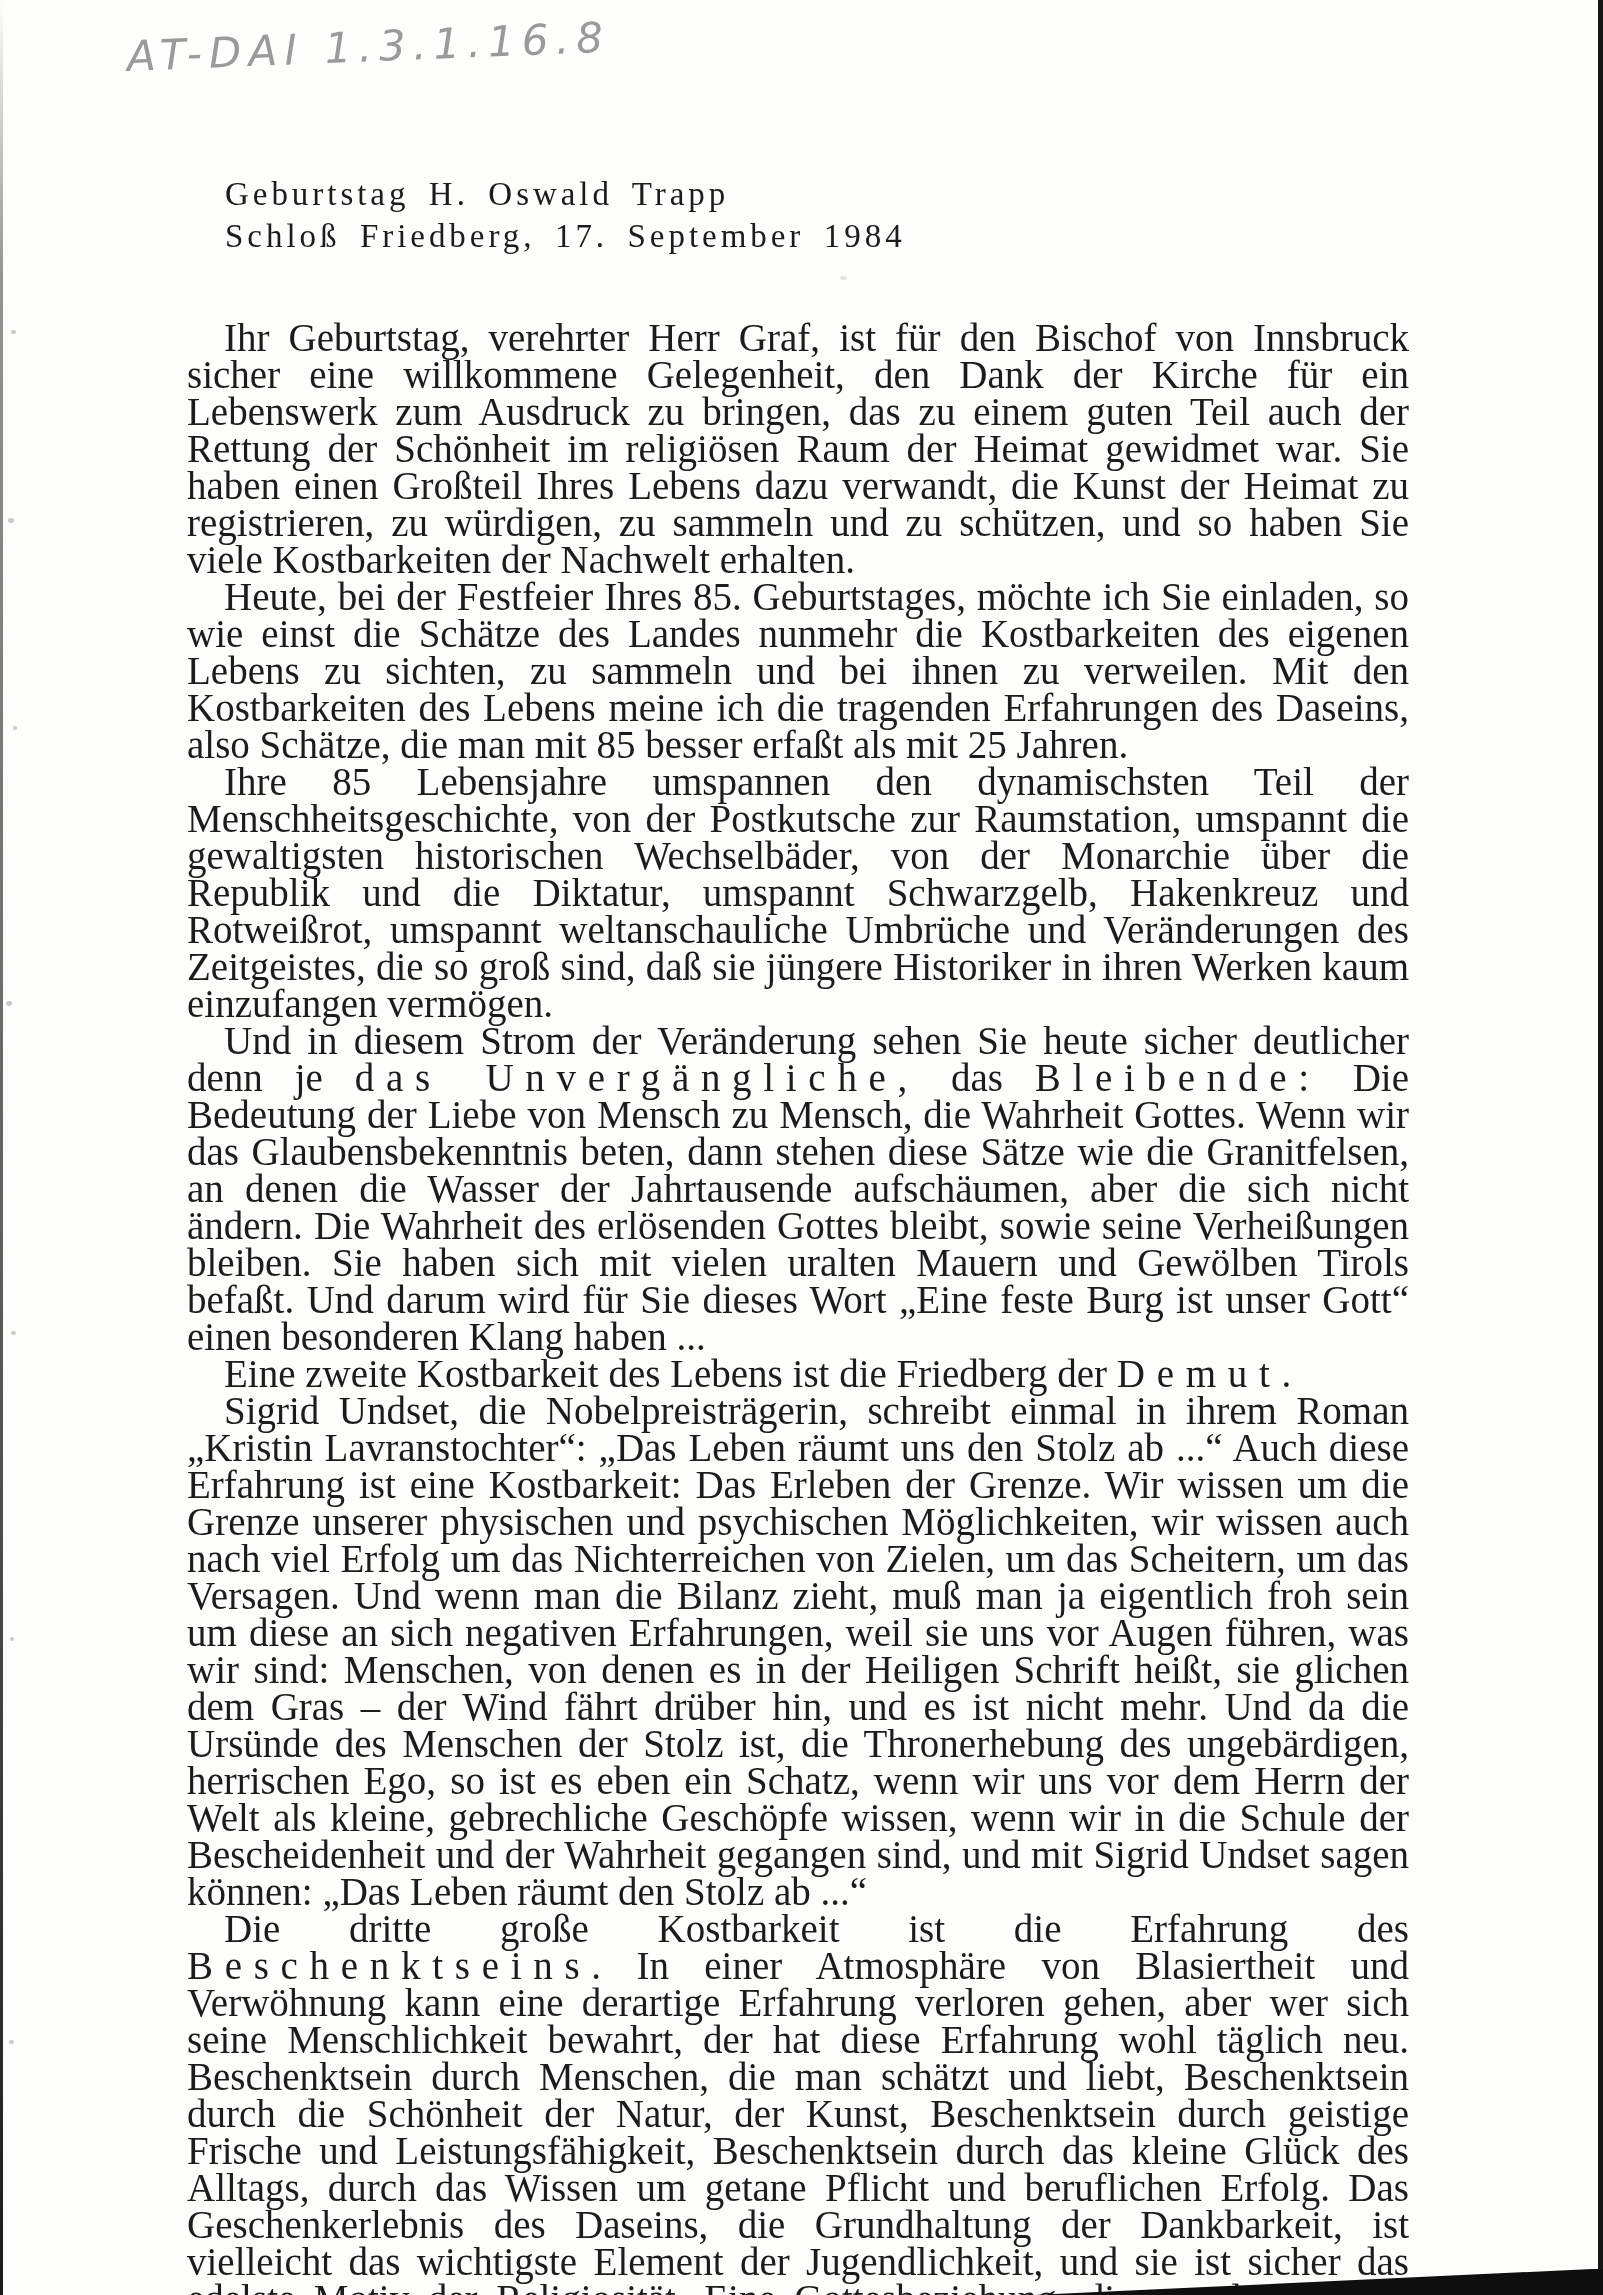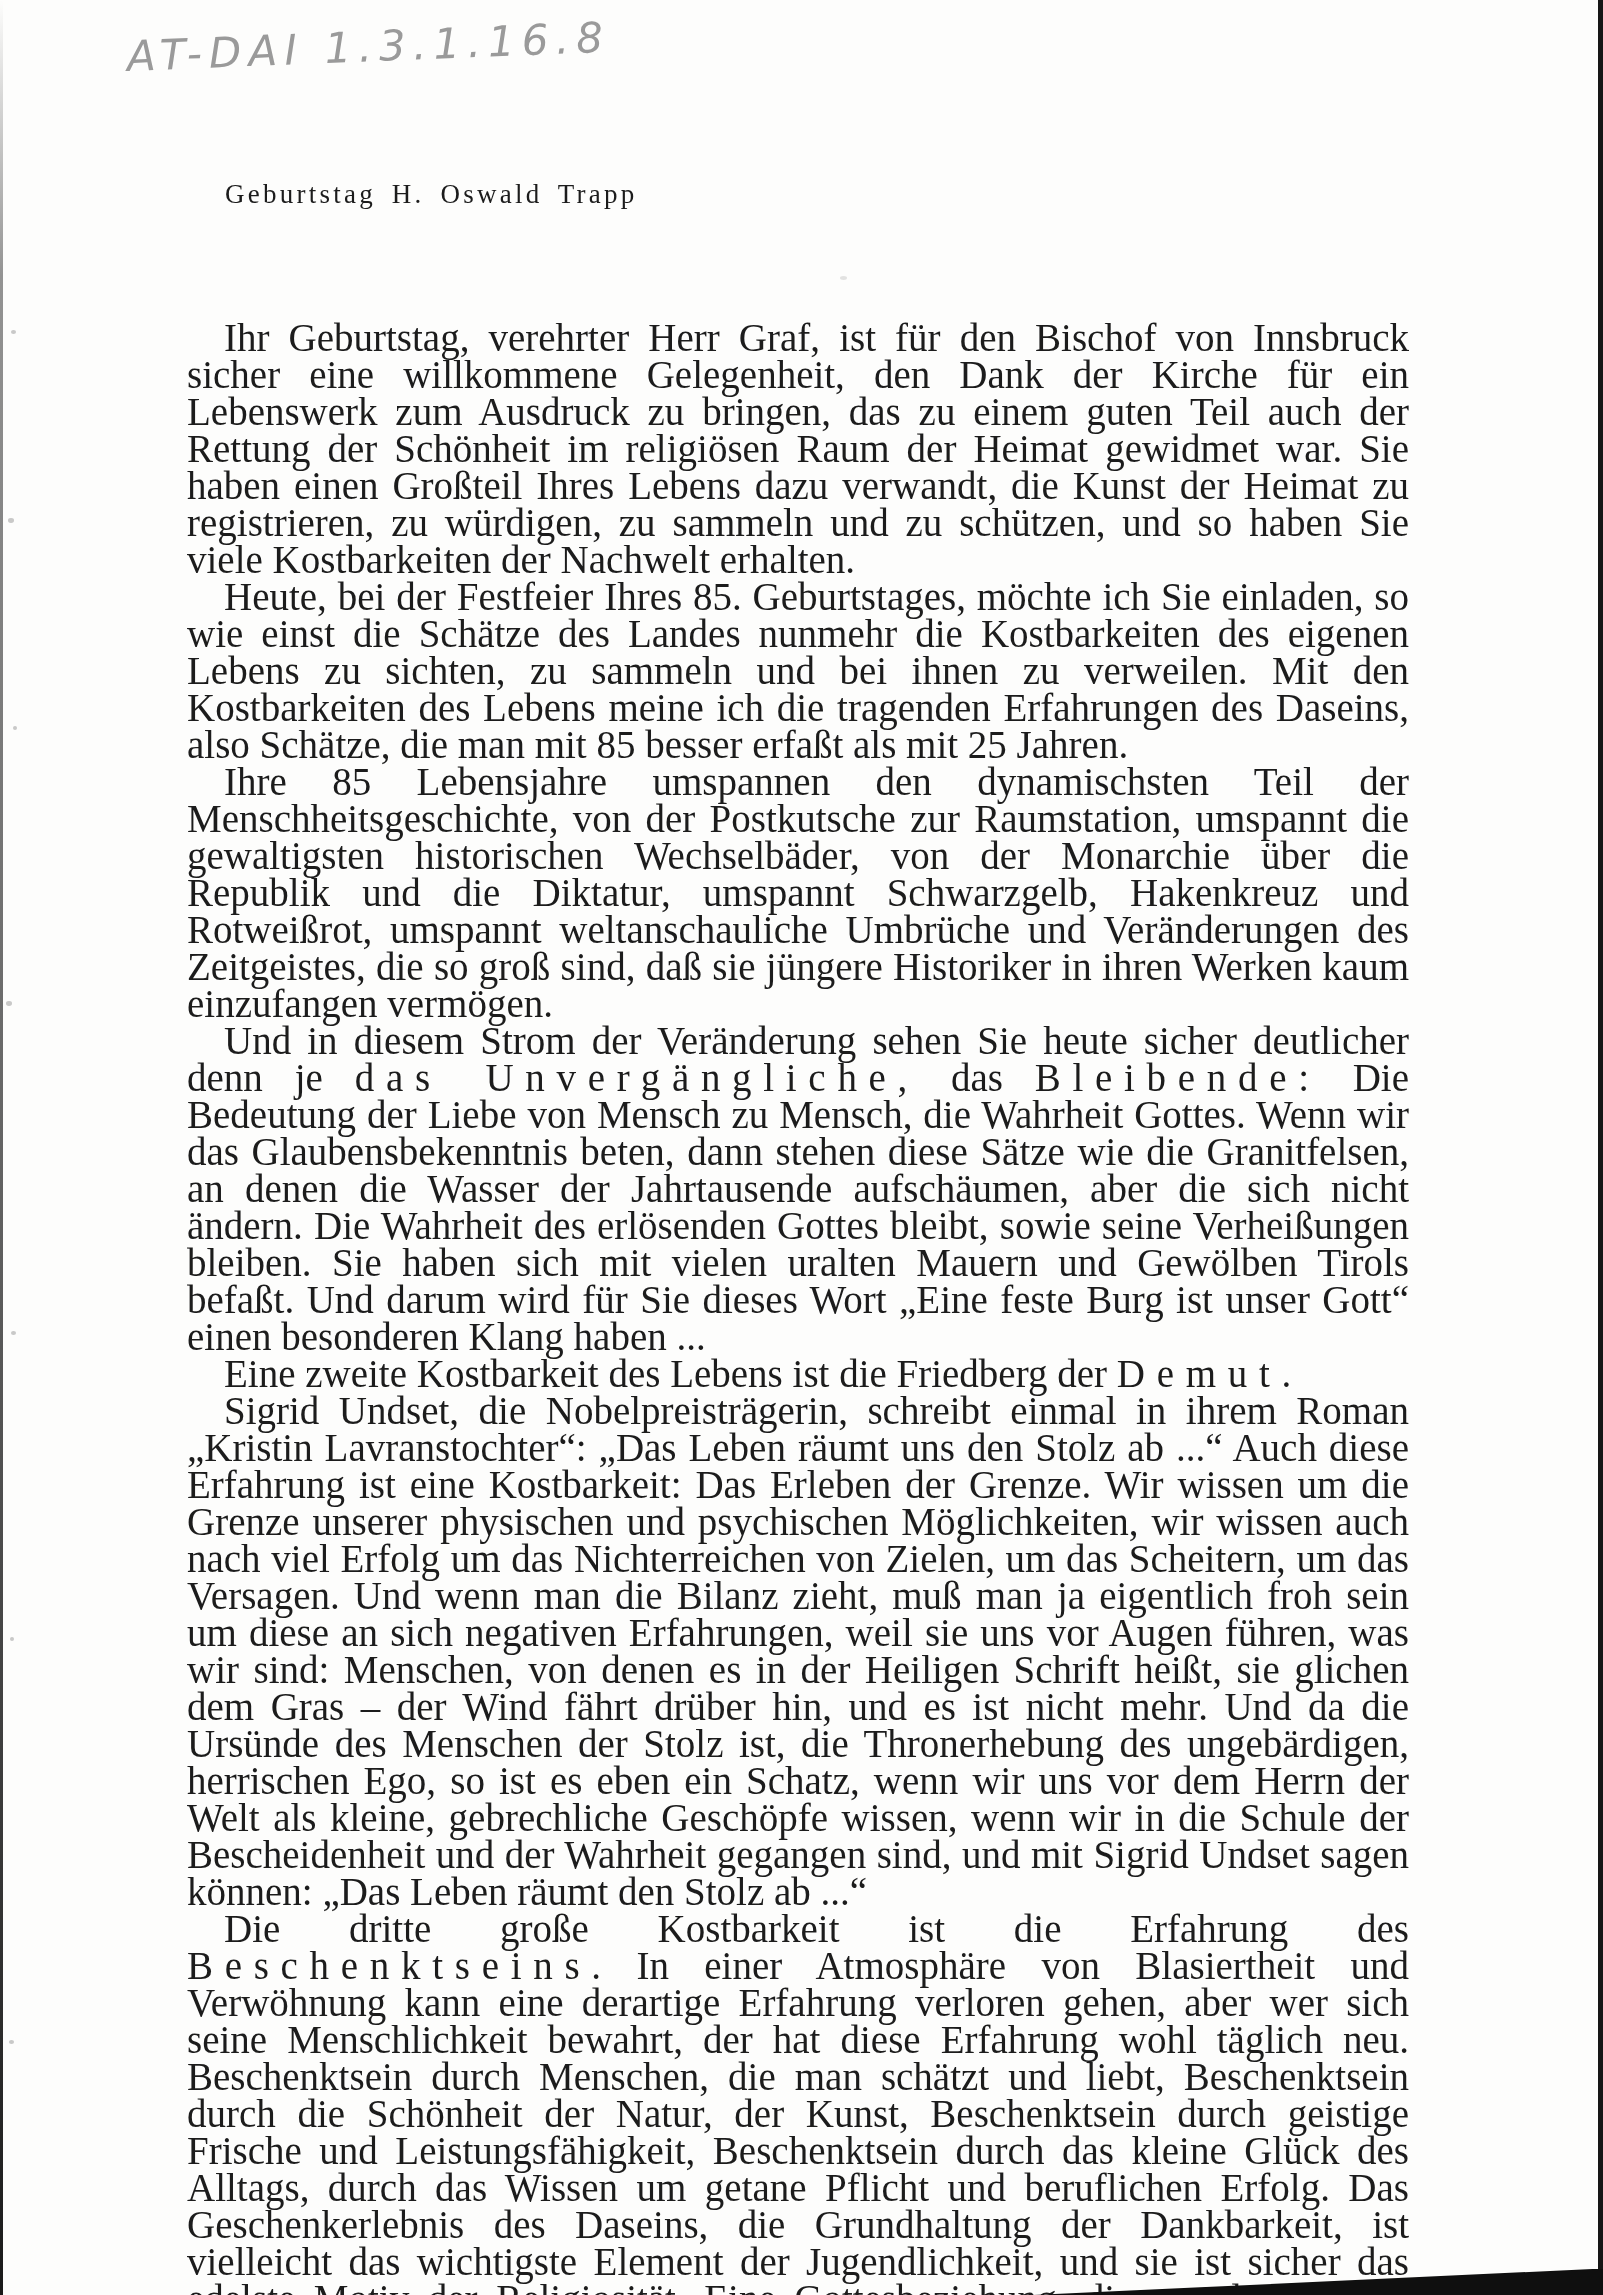--- a/index.html
+++ b/index.html
@@ -27,21 +27,21 @@
     transform: rotate(-2.3deg);
     transform-origin: left center;
     white-space: nowrap;
   }
 
   
   .title-block {
     position: absolute;
     left: 225px;
     top: 173px;
-    font-size: 27px;
+    font-size: 33px;
     line-height: 42px;
     letter-spacing: 0.12em;
     word-spacing: 0.22em;
     white-space: nowrap;
   }
 
   
   .body-text {
     position: absolute;
     left: 187px;
@@ -82,20 +82,21 @@
 </style>
 </head>
 <body>
 
 <div class="page">
 
   <div class="handwriting">AT-DAI 1.3.1.16.8</div>
 
   <div class="title-block">
     <div>Geburtstag H. Oswald Trapp</div>
+    <div>Schloß Friedberg, 17. September 1984</div>
   </div>
 
   <div class="body-text">
       <p><span>Ihr Geburtstag, verehrter Herr Graf, ist für den Bischof von Innsbruck sicher eine willkommene Gelegenheit, den Dank der Kirche für ein Lebenswerk zum Ausdruck zu bringen, das zu einem guten Teil auch der Rettung der Schönheit im religiösen Raum der Heimat gewidmet war. Sie haben einen Großteil Ihres Lebens dazu verwandt, die Kunst der Heimat zu registrieren, zu würdigen, zu sammeln und zu schützen, und so haben Sie viele Kostbarkeiten der Nachwelt erhalten.</span></p>
       <p><span>Heute, bei der Festfeier Ihres 85. Geburtstages, möchte ich Sie einladen, so wie einst die Schätze des Landes nunmehr die Kostbarkeiten des eigenen Lebens zu sichten, zu sammeln und bei ihnen zu verweilen. Mit den Kostbarkeiten des Lebens meine ich die tragenden Erfahrungen des Daseins, also Schätze, die man mit 85 besser erfaßt als mit 25 Jahren.</span></p>
       <p><span>Ihre 85 Lebensjahre umspannen den dynamischsten Teil der Menschheitsgeschichte, von der Postkutsche zur Raumstation, umspannt die gewaltigsten historischen Wechselbäder, von der Monarchie über die Republik und die Diktatur, umspannt Schwarzgelb, Hakenkreuz und Rotweißrot, umspannt weltanschauliche Umbrüche und Veränderungen des Zeitgeistes, die so groß sind, daß sie jüngere Historiker in ihren Werken kaum einzufangen vermögen.</span></p>
       <p><span>Und in diesem Strom der Veränderung sehen Sie heute sicher deutlicher denn je </span><span class="sperr">das Unvergängliche,</span><span> das </span><span class="sperr">Bleibende:</span><span> Die Bedeutung der Liebe von Mensch zu Mensch, die Wahrheit Gottes. Wenn wir das Glaubensbekenntnis beten, dann stehen diese Sätze wie die Granitfelsen, an denen die Wasser der Jahrtausende aufschäumen, aber die sich nicht ändern. Die Wahrheit des erlösenden Gottes bleibt, sowie seine Verheißungen bleiben. Sie haben sich mit vielen uralten Mauern und Gewölben Tirols befaßt. Und darum wird für Sie dieses Wort „Eine feste Burg ist unser Gott“ einen besonderen Klang haben ...</span></p>
       <p><span>Eine zweite Kostbarkeit des Lebens ist die Friedberg der </span><span class="sperr">Demut</span><span>.</span></p>
       <p><span>Sigrid Undset, die Nobelpreisträgerin, schreibt einmal in ihrem Roman „Kristin Lavranstochter“: „Das Leben räumt uns den Stolz ab ...“ Auch diese Erfahrung ist eine Kostbarkeit: Das Erleben der Grenze. Wir wissen um die Grenze unserer physischen und psychischen Möglichkeiten, wir wissen auch nach viel Erfolg um das Nichterreichen von Zielen, um das Scheitern, um das Versagen. Und wenn man die Bilanz zieht, muß man ja eigentlich froh sein um diese an sich negativen Erfahrungen, weil sie uns vor Augen führen, was wir sind: Menschen, von denen es in der Heiligen Schrift heißt, sie glichen dem Gras – der Wind fährt drüber hin, und es ist nicht mehr. Und da die Ursünde des Menschen der Stolz ist, die Thronerhebung des ungebärdigen, herrischen Ego, so ist es eben ein Schatz, wenn wir uns vor dem Herrn der Welt als kleine, gebrechliche Geschöpfe wissen, wenn wir in die Schule der Bescheidenheit und der Wahrheit gegangen sind, und mit Sigrid Undset sagen können: „Das Leben räumt den Stolz ab ...“</span></p>
       <p><span>Die dritte große Kostbarkeit ist die Erfahrung des </span><span class="sperr">Beschenktseins</span><span>. In einer Atmosphäre von Blasiertheit und Verwöhnung kann eine derartige Erfahrung verloren gehen, aber wer sich seine Menschlichkeit bewahrt, der hat diese Erfahrung wohl täglich neu. Beschenktsein durch Menschen, die man schätzt und liebt, Beschenktsein durch die Schönheit der Natur, der Kunst, Beschenktsein durch geistige Frische und Leistungsfähigkeit, Beschenktsein durch das kleine Glück des Alltags, durch das Wissen um getane Pflicht und beruflichen Erfolg. Das Geschenkerlebnis des Daseins, die Grundhaltung der Dankbarkeit, ist vielleicht das wichtigste Element der Jugendlichkeit, und sie ist sicher das edelste Motiv der Religiosität. Eine Gottesbeziehung, die aus dem Danke emporblüht, ist wohl die schönste. – Ich glaube, verehrter Jubilar, daß Sie sich an Ihrem 85. Geburtstag, nach einem so erfüllten Leben, von diesem Gefühl des Beschenktseins und einer gütig waltenden Vorsehung wirklich überwältigen lassen dürfen. Hintenach, nach allen Wechselfällen des Schicksals, hat Petrus einmal ausgerufen: Jetzt weiß ich’s wirklich, daß der Herr mit mir ist. Und der Patron dieser</span></p>

